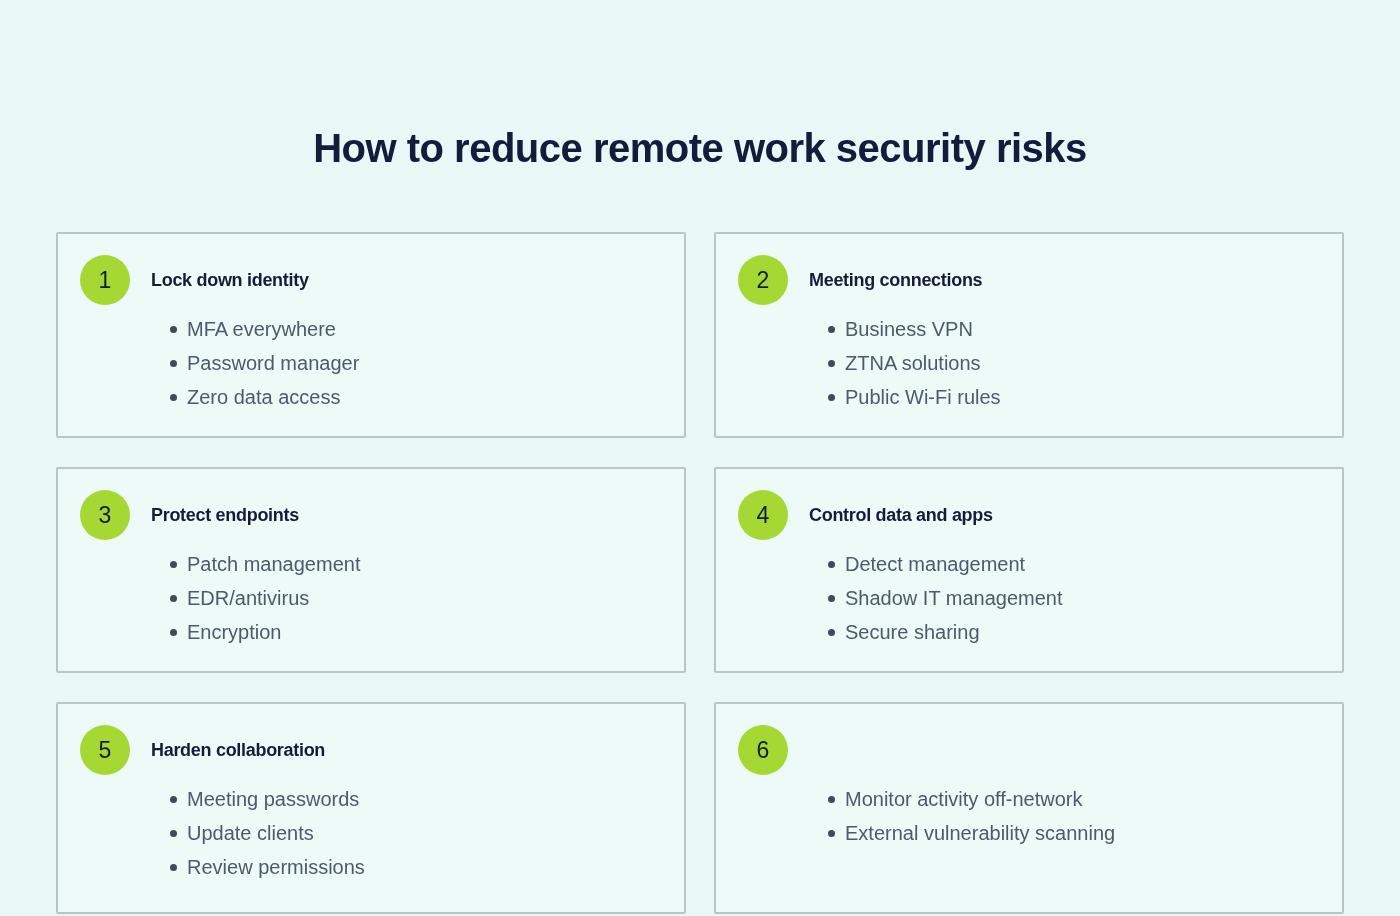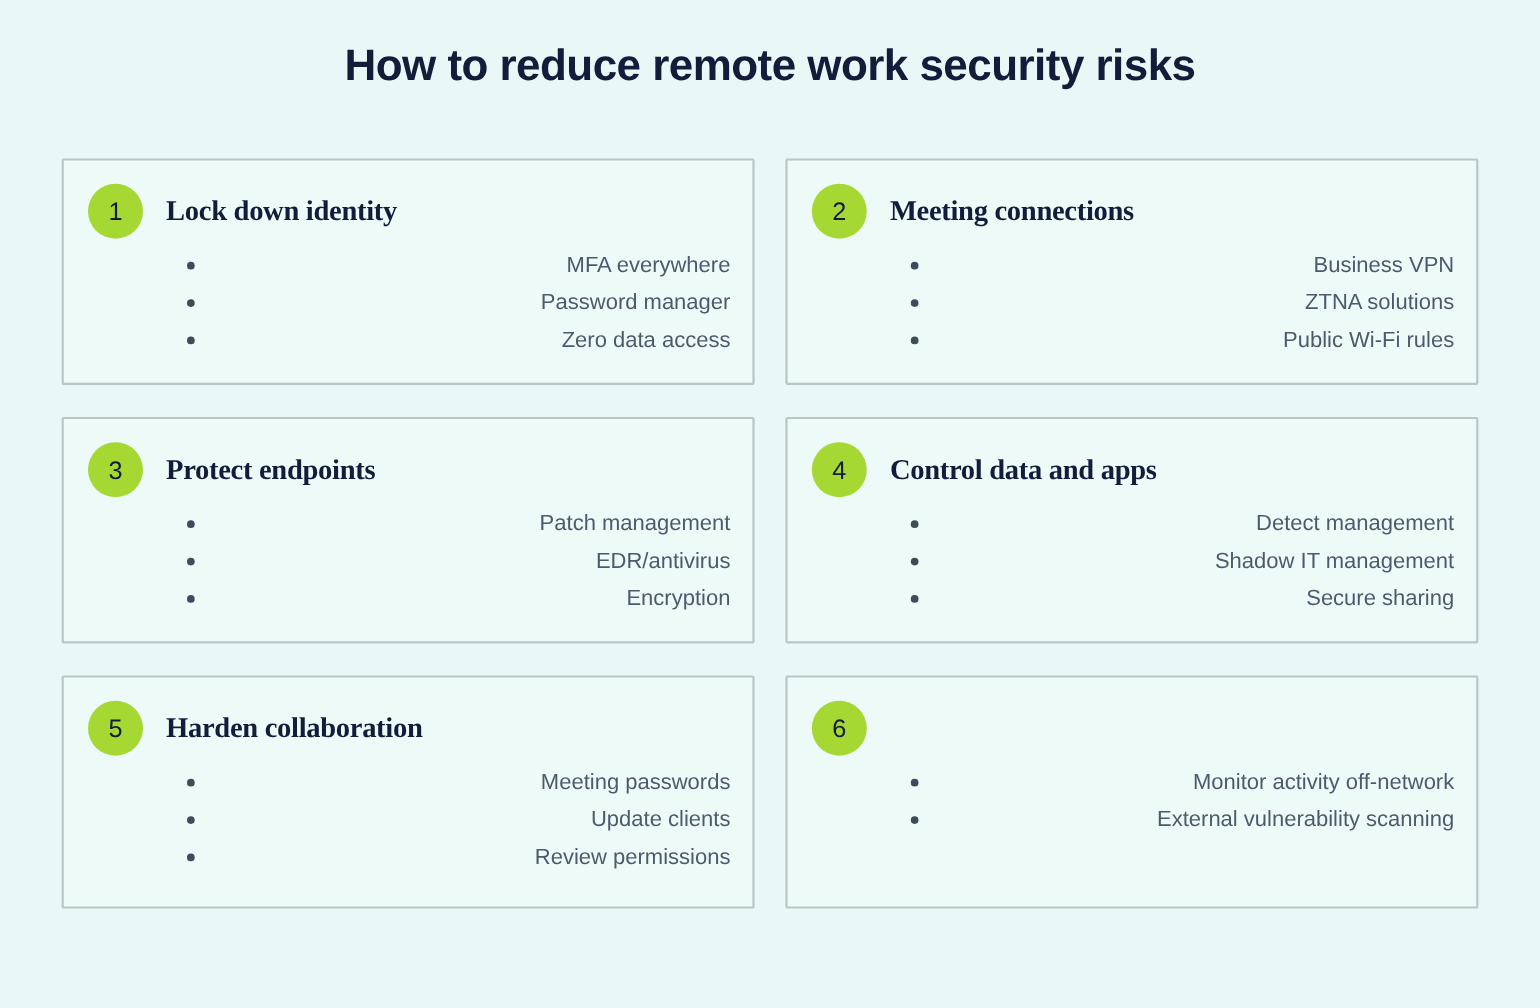--- a/index.html
+++ b/index.html
@@ -15,21 +15,22 @@
   body {
     width: 1400px;
     height: 916px;
     background: var(--bg);
     font-family: "Liberation Sans", sans-serif;
     overflow: hidden;
   }
   .page {
     width: 1400px;
     height: 724px;
-    padding-top: 36px;
+    padding-top: 93px;
+    margin-top: 31px;
   }
   .title {
     margin: 0;
     text-align: center;
     font-size: 40px;
     line-height: 48px;
     font-weight: 700;
     letter-spacing: -0.5px;
     color: var(--navy);
   }
@@ -60,37 +61,35 @@
     background: var(--accent);
     color: var(--navy);
     display: flex;
     align-items: center;
     justify-content: center;
     font-size: 23px;
     font-weight: 500;
   }
   .card-title {
     margin: 0;
-    font-size: 26px;
+    font-size: 18px;
     font-weight: 700;
     letter-spacing: -0.3px;
     color: var(--navy);
-    font-family: Liberation Serif, serif;
   }
   .card-list {
     list-style: none;
     margin: 7px 0 0 0;
     padding: 0 0 0 107px;
   }
   .card-list li {
     position: relative;
     font-size: 20px;
     line-height: 34px;
     color: var(--body-text);
-    text-align: right;
   }
   .card-list li::before {
     content: "";
     position: absolute;
     left: -17px;
     top: 14px;
     width: 7px;
     height: 7px;
     border-radius: 50%;
     background: #3f4a5a;

